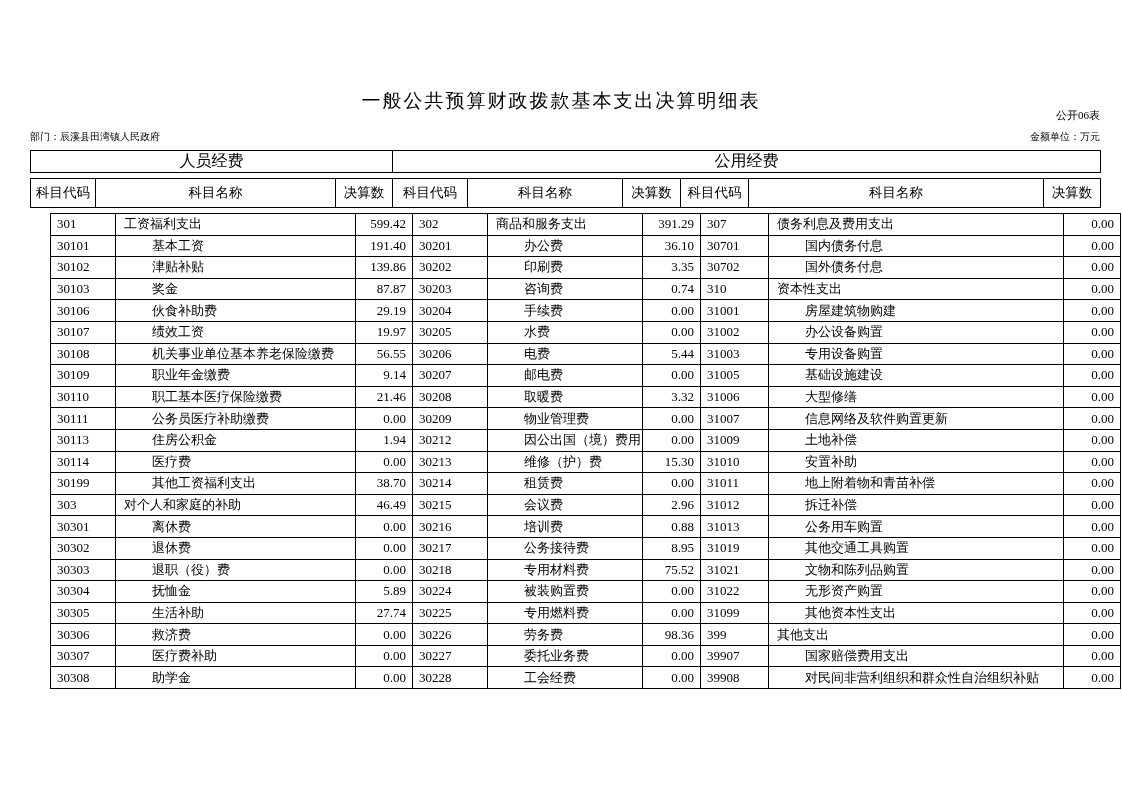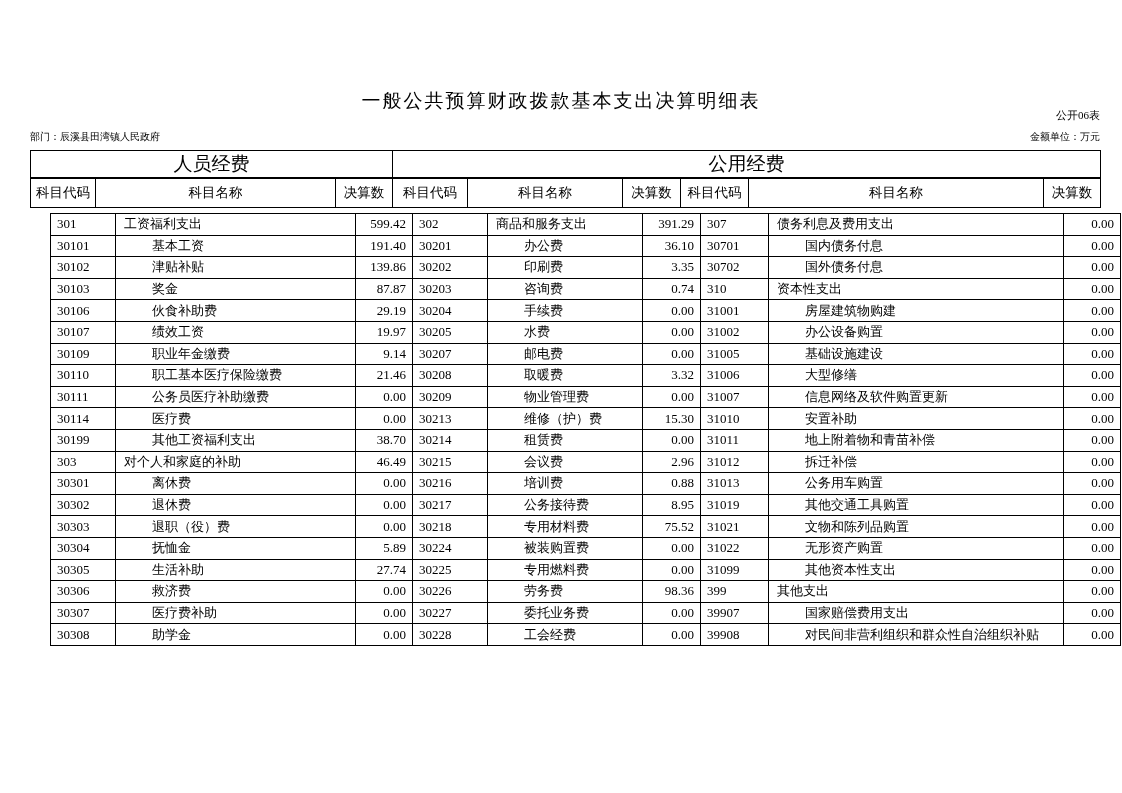--- a/index.html
+++ b/index.html
@@ -44,21 +44,21 @@
   .sec-table {
     position: absolute;
     top: 150px;
     left: 30px;
     width: 1070px;
   }
   .sec-table td {
     border: 1px solid #000;
     height: 21px;
     text-align: center;
-    font-size: 19px;
+    font-size: 16px;
     padding: 0;
   }
   .hdr-table {
     position: absolute;
     top: 178px;
     left: 30px;
     width: 1070px;
   }
   .hdr-table td {
     border: 1px solid #000;
@@ -218,20 +218,31 @@
           <td class="c-name indent">绩效工资</td>
           <td class="c-val">19.97</td>
           <td class="c-code">30205</td>
           <td class="c-name indent">水费</td>
           <td class="c-val">0.00</td>
           <td class="c-code">31002</td>
           <td class="c-name indent">办公设备购置</td>
           <td class="c-val">0.00</td>
         </tr>
         <tr>
+          <td class="c-code">30108</td>
+          <td class="c-name indent">机关事业单位基本养老保险缴费</td>
+          <td class="c-val">56.55</td>
+          <td class="c-code">30206</td>
+          <td class="c-name indent">电费</td>
+          <td class="c-val">5.44</td>
+          <td class="c-code">31003</td>
+          <td class="c-name indent">专用设备购置</td>
+          <td class="c-val">0.00</td>
+        </tr>
+        <tr>
           <td class="c-code">30109</td>
           <td class="c-name indent">职业年金缴费</td>
           <td class="c-val">9.14</td>
           <td class="c-code">30207</td>
           <td class="c-name indent">邮电费</td>
           <td class="c-val">0.00</td>
           <td class="c-code">31005</td>
           <td class="c-name indent">基础设施建设</td>
           <td class="c-val">0.00</td>
         </tr>
@@ -251,20 +262,31 @@
           <td class="c-name indent">公务员医疗补助缴费</td>
           <td class="c-val">0.00</td>
           <td class="c-code">30209</td>
           <td class="c-name indent">物业管理费</td>
           <td class="c-val">0.00</td>
           <td class="c-code">31007</td>
           <td class="c-name indent">信息网络及软件购置更新</td>
           <td class="c-val">0.00</td>
         </tr>
         <tr>
+          <td class="c-code">30113</td>
+          <td class="c-name indent">住房公积金</td>
+          <td class="c-val">1.94</td>
+          <td class="c-code">30212</td>
+          <td class="c-name indent">因公出国（境）费用</td>
+          <td class="c-val">0.00</td>
+          <td class="c-code">31009</td>
+          <td class="c-name indent">土地补偿</td>
+          <td class="c-val">0.00</td>
+        </tr>
+        <tr>
           <td class="c-code">30114</td>
           <td class="c-name indent">医疗费</td>
           <td class="c-val">0.00</td>
           <td class="c-code">30213</td>
           <td class="c-name indent">维修（护）费</td>
           <td class="c-val">15.30</td>
           <td class="c-code">31010</td>
           <td class="c-name indent">安置补助</td>
           <td class="c-val">0.00</td>
         </tr>

